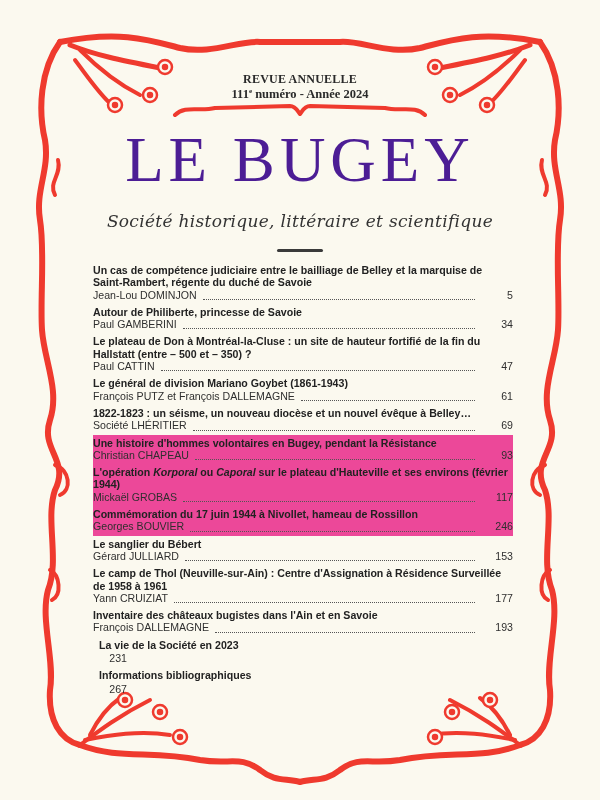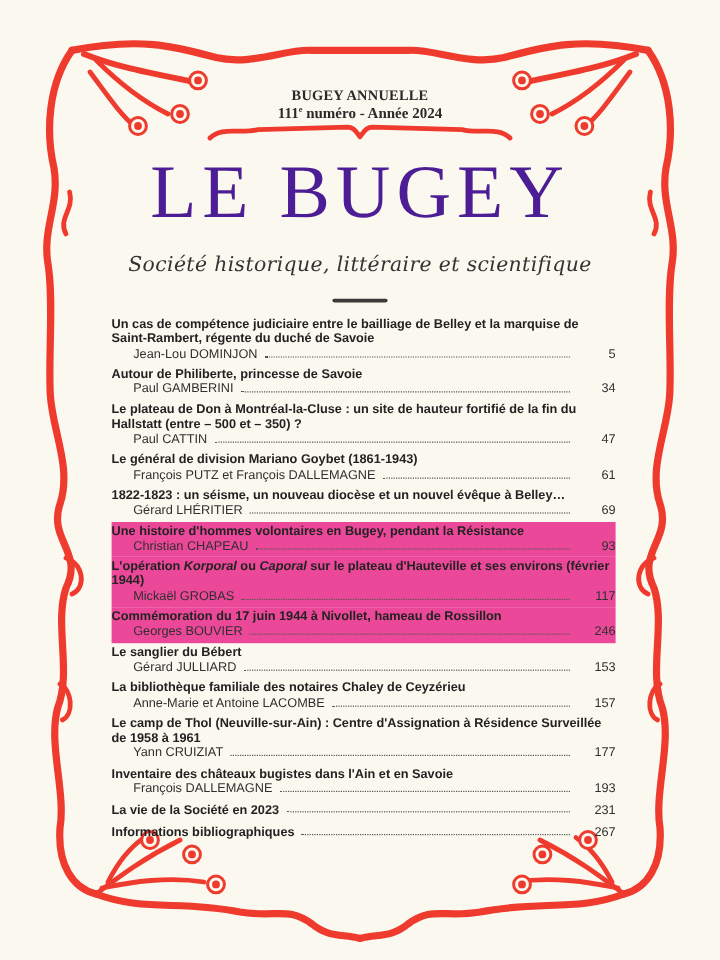--- a/index.html
+++ b/index.html
@@ -33,28 +33,28 @@
     background: #3a3a3a; border-radius: 2px;
   }
   .toc {
     position: absolute; top: 262px; left: 93px; width: 420px;
     font-size: 10.6px; line-height: 12.3px;
   }
   .entry { padding: 2px 0 3px 0; position: relative; }
   .entry.highlight { background: #ec4899; }
   .entry-title { font-weight: bold; color: #222; padding-right: 4px; }
   .entry-title i { font-style: italic; }
-  .author-line { display: flex; align-items: flex-start; margin-left: 18px; }
+  .author-line { display: flex; align-items: flex-end; }
   .author { white-space: nowrap; color: #2f2f2f; }
   .leader {
     flex: 1; margin: 0 10px 0 6px; border-bottom: 1px dotted #555; height: 9px;
     position: relative; top: -1px;
   }
   .page { width: 28px; text-align: right; color: #2f2f2f; }
-  .single-line { display: flex; align-items: baseline; }
+  .single-line { display: flex; align-items: baseline; flex-direction: column; }
   .single-line .entry-title { white-space: nowrap; padding-right: 0; }
 </style>
 </head>
 <body>
 
 <svg class="frame" viewBox="0 0 600 800" xmlns="http://www.w3.org/2000/svg">
   <g fill="none" stroke="#ef3a2e" stroke-linecap="round" stroke-linejoin="round">
 
     <path d="M60 42 C 120 30, 150 40, 180 48 C 210 55, 240 40, 260 42 L 300 42 L 340 42 C 360 40, 390 55, 420 48 C 450 40, 480 30, 540 42" stroke-width="6"></path>
     <path d="M175 115 C 185 105, 200 112, 215 108 L 290 106 C 296 106, 298 112, 300 114 C 302 112, 304 106, 310 106 L 385 108 C 400 112, 415 105, 425 115" stroke-width="4"></path>
@@ -133,21 +133,21 @@
         <circle r="7"></circle>
         <circle r="2" fill="#ef3a2e"></circle>
       </g>
     <g transform="translate(435,737)">
         <circle r="7"></circle>
         <circle r="2" fill="#ef3a2e"></circle>
       </g>
   </g>
 </svg>
 
-<div class="header-small revue">BUGEY ANNUELLE</div>
+<div class="header-small revue">REVUE ANNUELLE</div>
 <div class="header-small numero"><span>111</span><sup>e</sup><span> numéro - Année 2024</span></div>
 
 <div class="title">LE BUGEY</div>
 <div class="subtitle">Société historique, littéraire et scientifique</div>
 <div class="divider"></div>
 
 <div class="toc">
 
   <div class="entry">
     <div class="entry-title">Un cas de compétence judiciaire entre le bailliage de Belley et la marquise de Saint-Rambert, régente du duché de Savoie</div>
@@ -181,21 +181,21 @@
     <div class="author-line">
         <span class="author">François PUTZ et François DALLEMAGNE</span>
         <span class="leader"></span>
         <span class="page">61</span>
       </div>
   </div>
 
   <div class="entry">
     <div class="entry-title">1822-1823 : un séisme, un nouveau diocèse et un nouvel évêque à Belley…</div>
     <div class="author-line">
-        <span class="author">Gérard LHÉRITIER</span>
+        <span class="author">Société LHÉRITIER</span>
         <span class="leader"></span>
         <span class="page">69</span>
       </div>
   </div>
 
   <div class="entry highlight">
     <div class="entry-title">Une histoire d'hommes volontaires en Bugey, pendant la Résistance</div>
     <div class="author-line">
         <span class="author">Christian CHAPEAU</span>
         <span class="leader"></span>
@@ -223,28 +223,20 @@
 
   <div class="entry">
     <div class="entry-title">Le sanglier du Bébert</div>
     <div class="author-line">
         <span class="author">Gérard JULLIARD</span>
         <span class="leader"></span>
         <span class="page">153</span>
       </div>
   </div>
 
-  <div class="entry">
-    <div class="entry-title">La bibliothèque familiale des notaires Chaley de Ceyzérieu</div>
-    <div class="author-line">
-        <span class="author">Anne-Marie et Antoine LACOMBE</span>
-        <span class="leader"></span>
-        <span class="page">157</span>
-      </div>
-  </div>
 
   <div class="entry">
     <div class="entry-title">Le camp de Thol (Neuville-sur-Ain) : Centre d'Assignation à Résidence Surveillée de 1958 à 1961</div>
     <div class="author-line">
         <span class="author">Yann CRUIZIAT</span>
         <span class="leader"></span>
         <span class="page">177</span>
       </div>
   </div>
 

